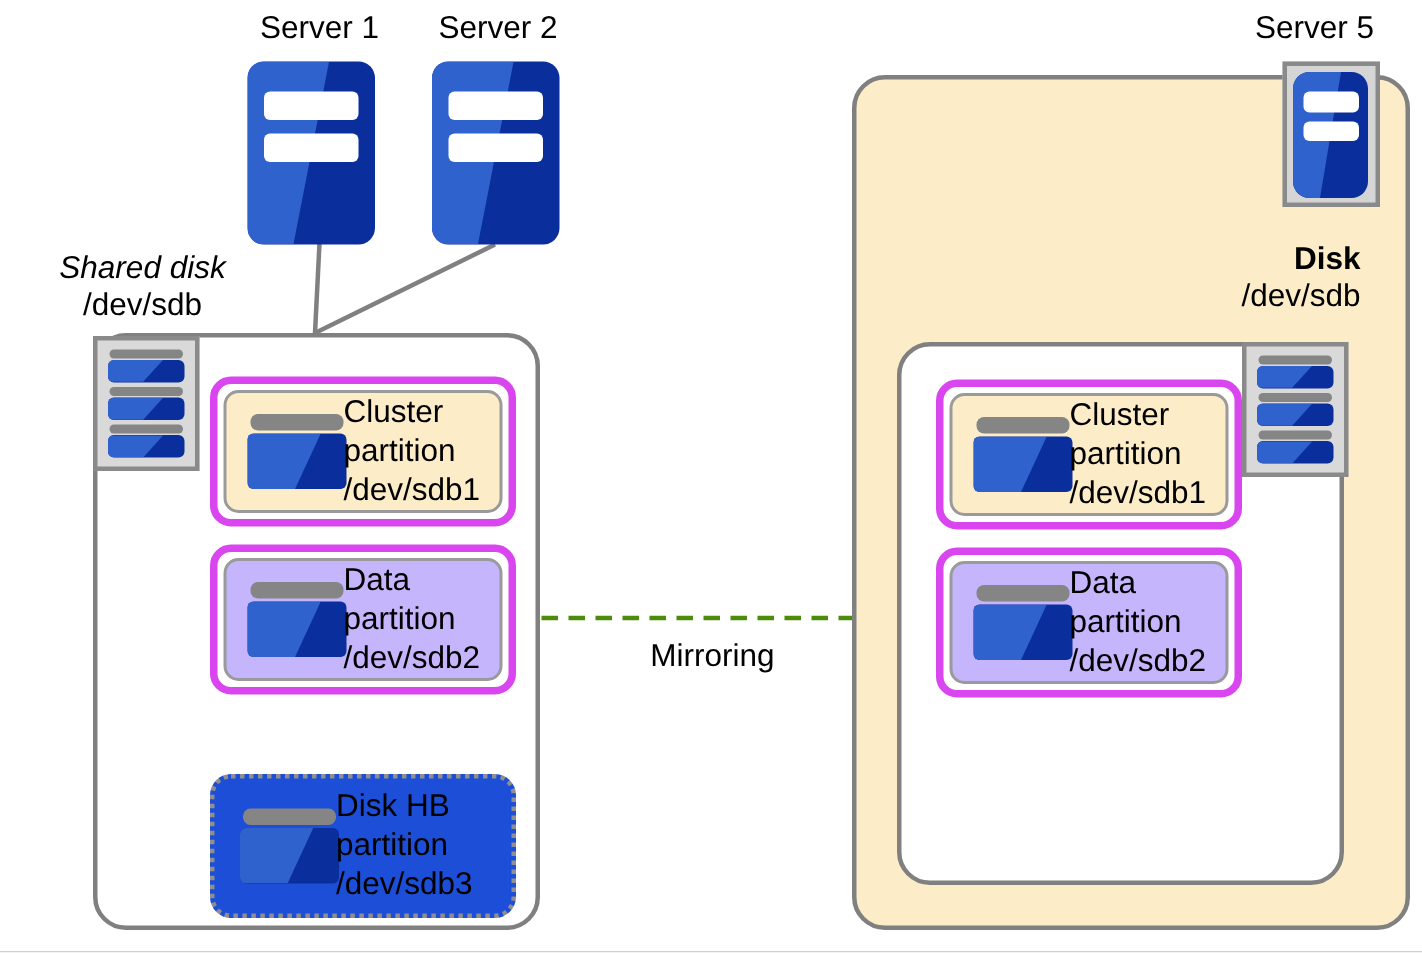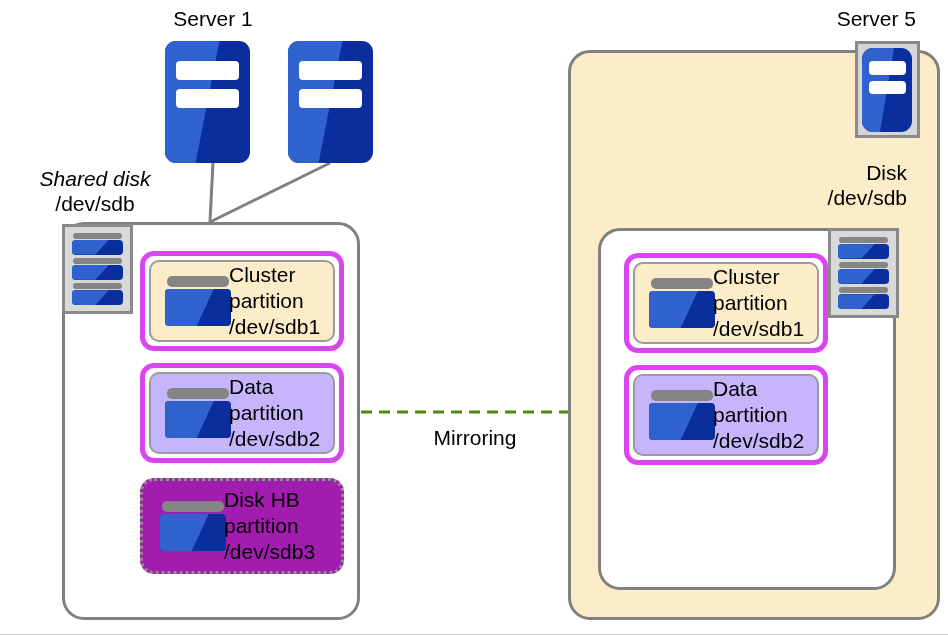--- a/index.html
+++ b/index.html
@@ -165,23 +165,24 @@
     height: 100%;
     border-radius: 10px;
     border: 2px solid #9a9a9a;
     box-sizing: border-box;
   }
   .part-box.beige > .inner { background: #fcecc8; }
   .part-box.blue  > .inner { background: #c4b5fd; }
 
   .part-box.dashed {
     border: 3px dotted #8f8f8f;
-    background: #a21caf;
+    background: #1d4ed8;
     border-radius: 14px;
     padding: 0;
+    margin-top: 38px;
   }
   .part-box.dashed > .inner {
     border: none;
     background: transparent;
   }
 
   .part-text {
     position: absolute;
     left: 78px;
     top: 50%;
@@ -214,20 +215,21 @@
     <polyline points="604,401 622,412 604,423" fill="none" stroke="#4d8c0a" stroke-width="3"></polyline>
   </svg>
 
   <div class="label ctr" style="left:163px; top:6px; width:100px;">Server 1</div>
   <div class="server-icon" style="left:165px; top:41px; width:85px; height:122px;">
     <div class="lite"></div>
     <div class="bar b1"></div>
     <div class="bar b2"></div>
   </div>
 
+  <div class="label ctr" style="left:282px; top:6px; width:100px;">Server 2</div>
   <div class="server-icon" style="left:288px; top:41px; width:85px; height:122px;">
     <div class="lite"></div>
     <div class="bar b1"></div>
     <div class="bar b2"></div>
   </div>
 
   <div class="label rgt" style="left:786px; top:6px; width:130px;">Server 5</div>
 
   <div class="label ctr" style="left:20px; top:166px; width:150px;font-style:italic;">Shared disk</div>
   <div class="label ctr" style="left:20px; top:191px; width:150px;">/dev/sdb</div>
@@ -296,21 +298,21 @@
   <div class="outer-beige" style="left:568px; top:50px; width:372px; height:570px;"></div>
 
   <div class="server-box" style="left:855px; top:41px; width:65px; height:97px;">
     <div class="server-icon" style="left:4px; top:4px; width:50px; height:84px;">
       <div class="lite"></div>
       <div class="bar b1"></div>
       <div class="bar b2"></div>
     </div>
   </div>
 
-  <div class="label rgt" style="left:760px; top:160px; width:147px;">Disk</div>
+  <div class="label rgt" style="left:760px; top:160px; width:147px;font-weight:bold;">Disk</div>
   <div class="label rgt" style="left:760px; top:185px; width:147px;">/dev/sdb</div>
 
   <div class="outer-white" style="left:598px; top:228px; width:298px; height:362px;"></div>
 
   <div class="disk-array" style="left:828px; top:228px; width:71px; height:90px;">
     <div class="disk-unit">
       <div class="cap"></div>
       <div class="body">
           <div class="lite"></div>
         </div>

